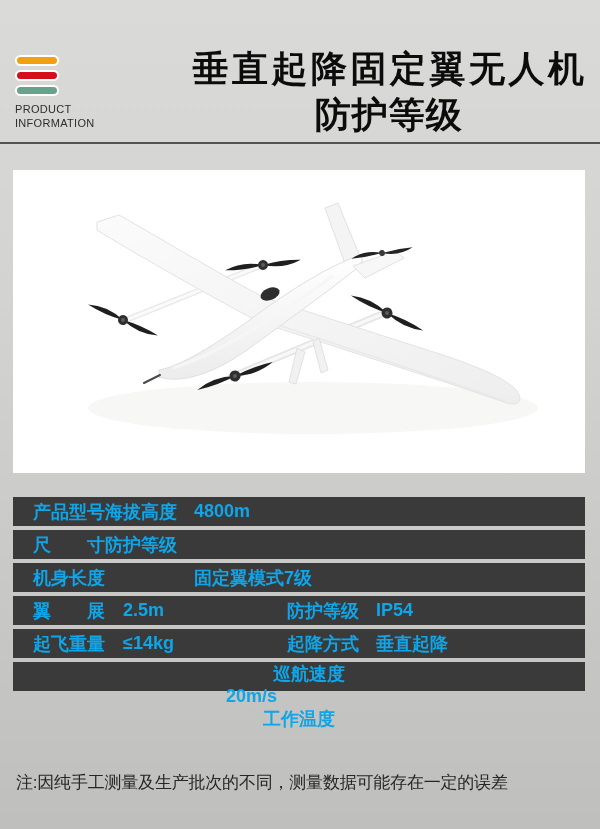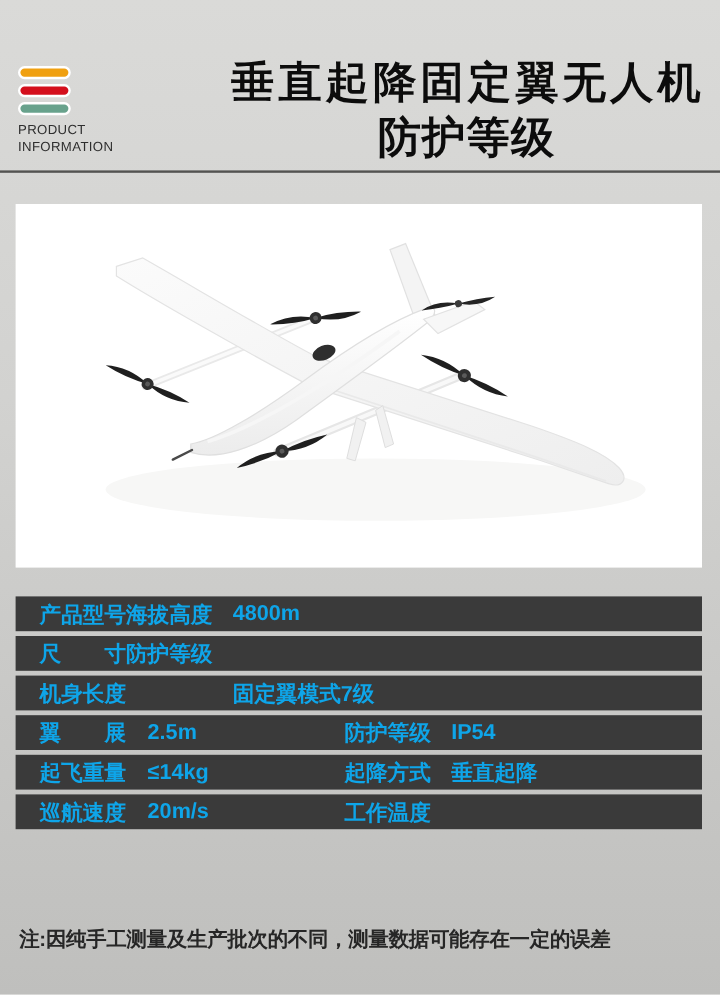--- a/index.html
+++ b/index.html
@@ -27,29 +27,29 @@
     background:#ffffff;
   }
   .panel svg{display:block;width:572px;height:303px;}
   
   .spec-table{position:absolute;left:13px;top:497px;width:572px;}
   .spec-row{
     height:29px;margin-bottom:4px;background:#3a3a3a;
     display:flex;align-items:center;
     color:#0ea5e9;font-weight:bold;font-size:18px;white-space:nowrap;
   }
-  .spec-row:last-child{margin-bottom:0;}
+  .spec-row:last-child{margin-bottom:0;flex-direction:column;}
   .c-l1{margin-left:20px;width:72px;text-align:justify;text-align-last:justify;}
   .c-v1{margin-left:18px;width:164px;}
   .c-l2{width:72px;text-align:justify;text-align-last:justify;}
   .c-v2{margin-left:17px;flex:1;}
   
   .note{
     position:absolute;left:16px;top:771px;width:572px;
-    font-size:17px;font-weight:700;color:#262626;letter-spacing:-.2px;
+    font-size:17px;font-weight:400;color:#262626;letter-spacing:-.2px;
   }
 </style>
 </head>
 <body>
 
 <div class="page">
 
   <div class="logo">
     <div class="logo-bar" style="background:#F0A010"></div>
     <div class="logo-bar" style="background:#D40F1C"></div>

